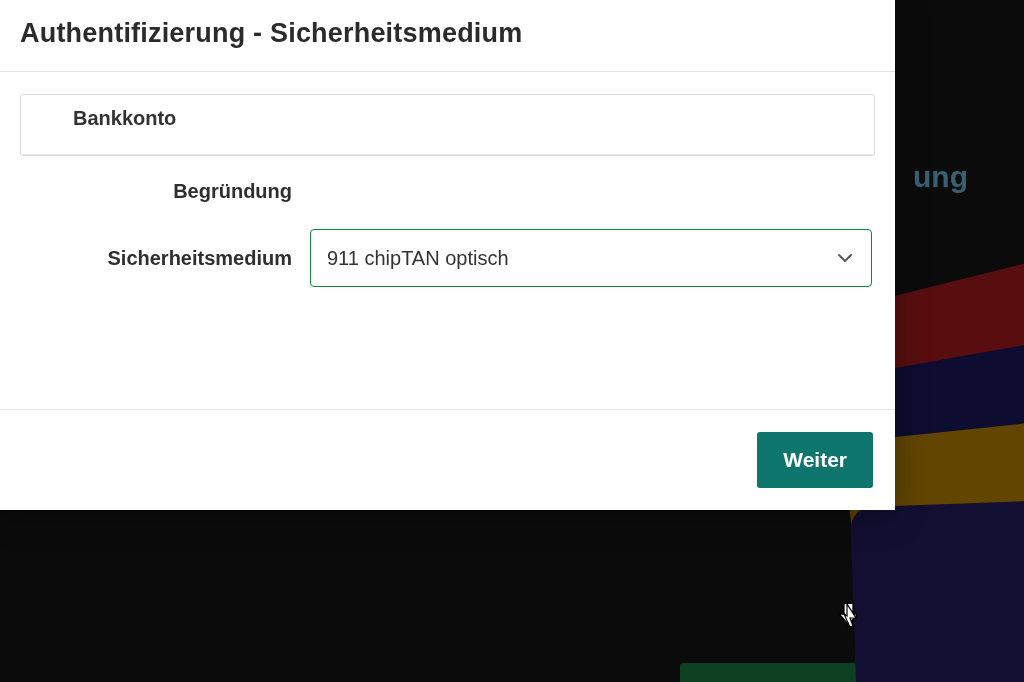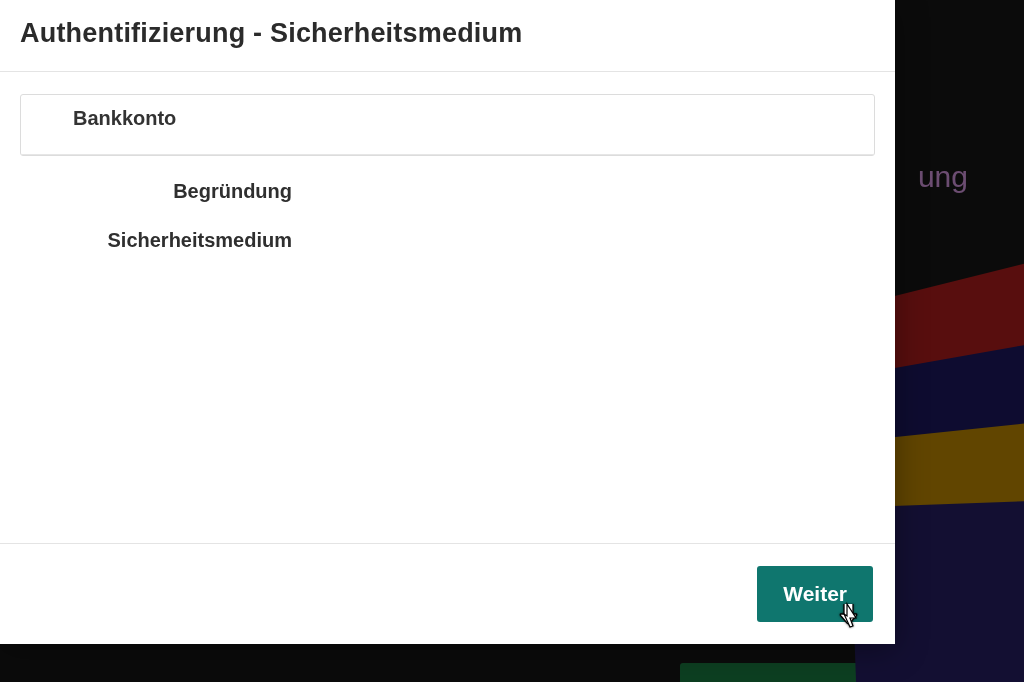--- a/index.html
+++ b/index.html
@@ -13,21 +13,21 @@
     overflow: hidden;
   }
   .backdrop .shade {
     position: absolute; inset: 0;
     background: rgba(0,0,0,0.55);
     z-index: 5;
   }
   .bg-text-ung {
     position: absolute;
     top: 160px; right: 56px;
-    color: #f0abfc; font-size: 30px; font-weight: 400;
+    color: #7dd3fc; font-size: 30px; font-weight: 700;
     z-index: 2;
   }
   
   .card {
     position: absolute;
     width: 420px; height: 240px;
     border-radius: 22px;
     transform-origin: center center;
     z-index: 2;
     color: #fff;
@@ -44,21 +44,21 @@
     width: 190px; height: 52px;
     background: #1e8d4b;
     border-radius: 3px;
     z-index: 2;
   }
 
   
   .modal {
     position: absolute;
     left: 0; top: 0;
-    width: 895px; height: 644px;
+    width: 895px; height: 510px;
     background: #ffffff;
     box-shadow: 0 6px 30px rgba(0,0,0,0.35);
     z-index: 20;
     display: flex; flex-direction: column;
   }
   .modal-header {
     padding: 18px 20px 22px 20px;
     border-bottom: 1px solid #e4e4e4;
   }
   .modal-title {
@@ -190,20 +190,28 @@
     <div class="panel">
       <div class="panel-header">Bankkonto</div>
     </div>
 
     <div class="form">
       <div class="form-row">
         <div class="form-label">Begründung</div>
       </div>
       <div class="form-row">
         <div class="form-label">Sicherheitsmedium</div>
+        <div class="select">
+          <span class="select-text">911 chipTAN optisch</span>
+          <span class="chev">
+            <svg viewBox="0 0 16 16">
+                <path d="M2 5 L8 11 L14 5" fill="none" stroke="#555" stroke-width="1.8" stroke-linecap="round" stroke-linejoin="round"></path>
+              </svg>
+          </span>
+        </div>
       </div>
     </div>
   </div>
 
   <div class="modal-footer">
     <button class="btn-primary">Weiter</button>
   </div>
 </div>
 
 <div class="cursor">

